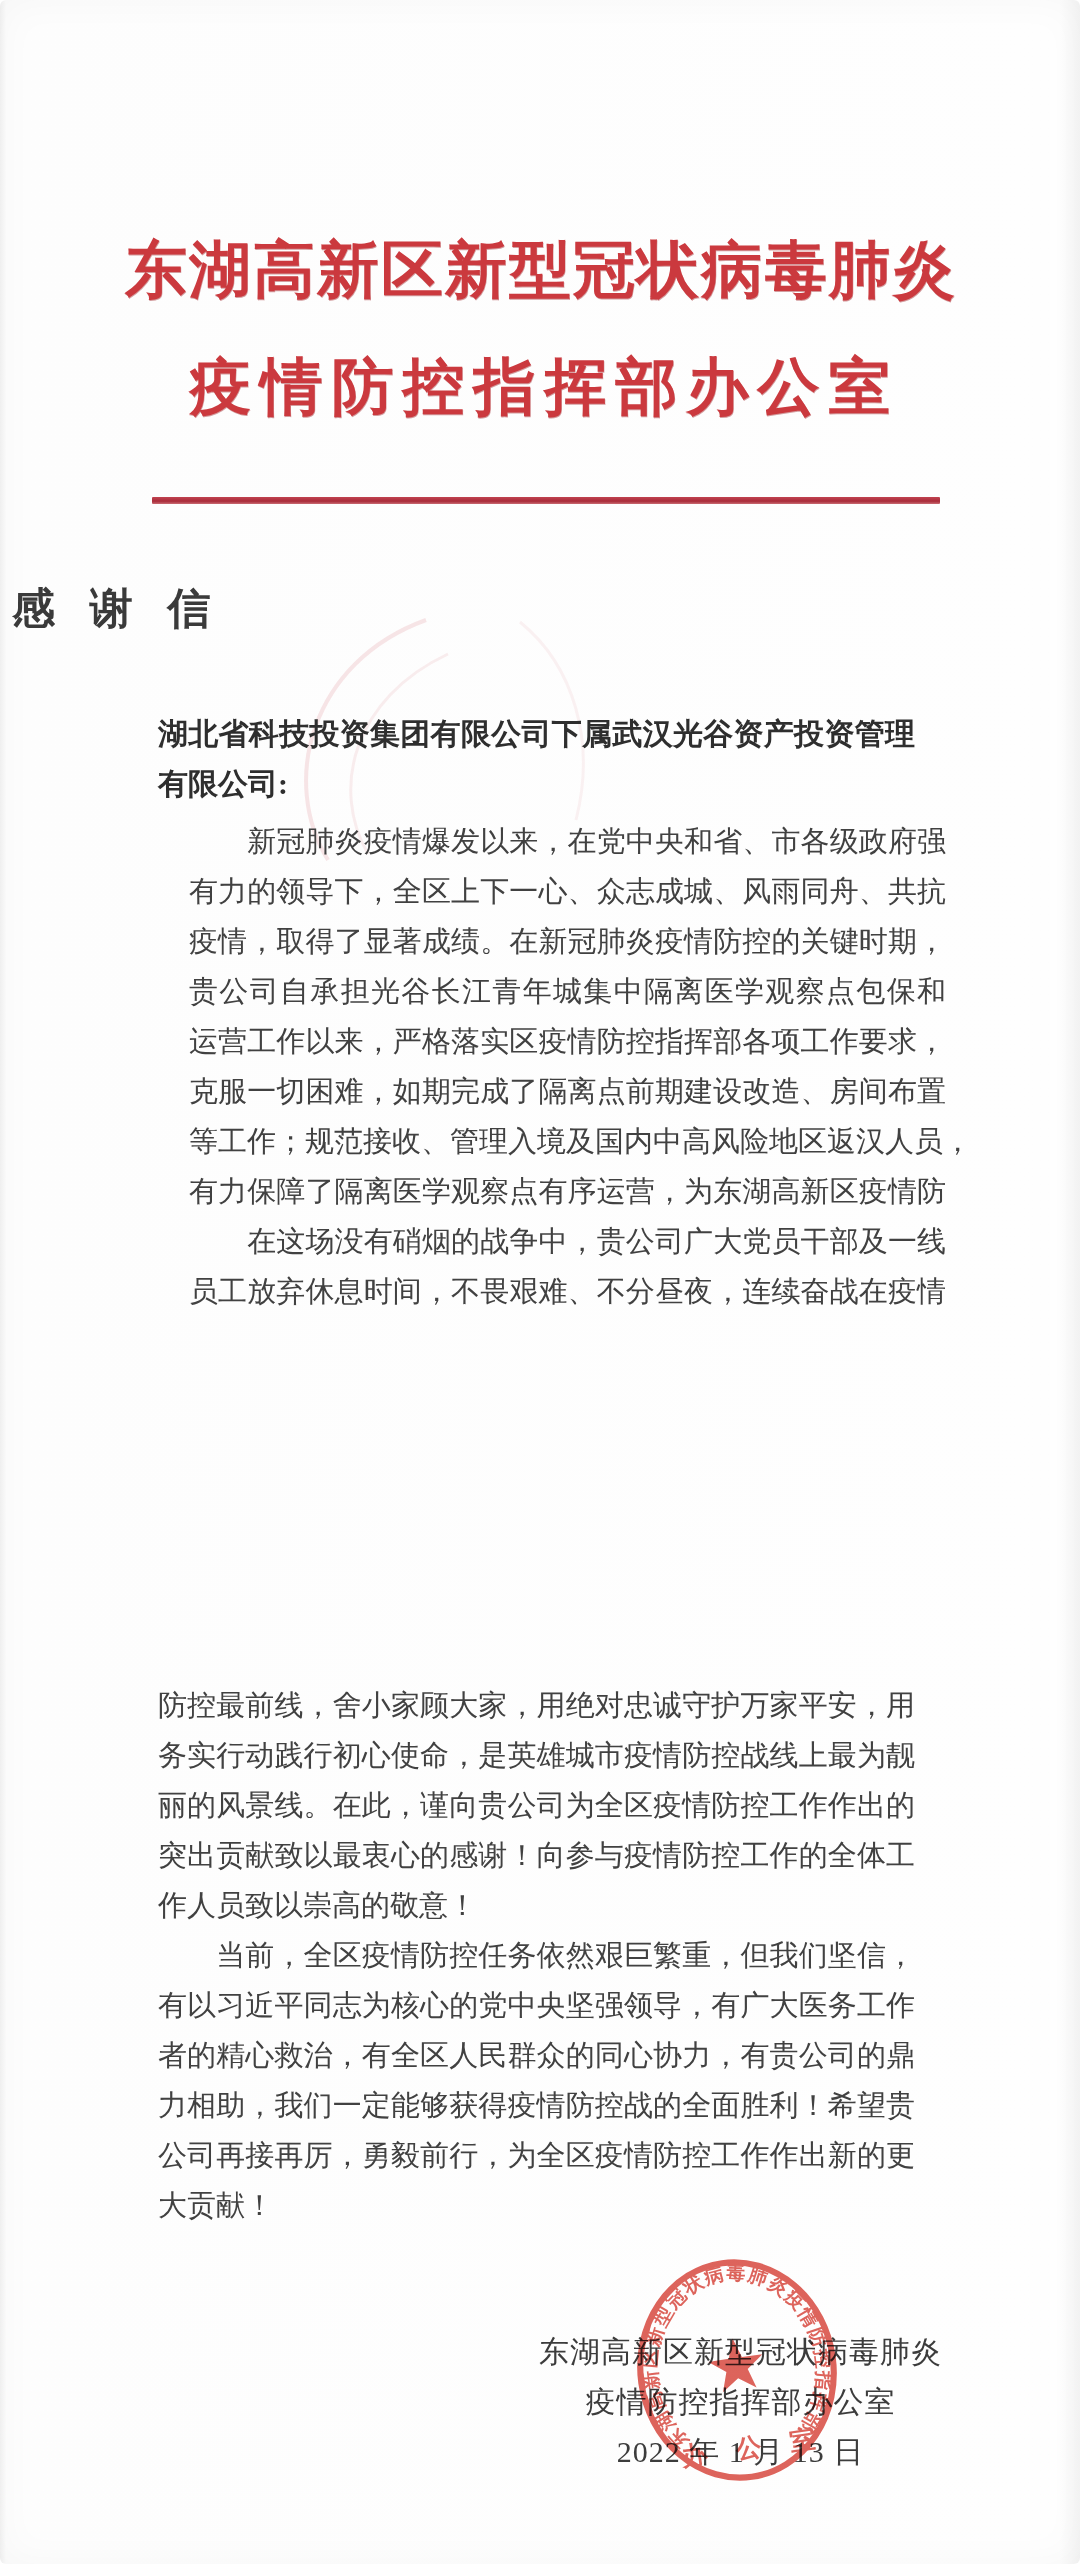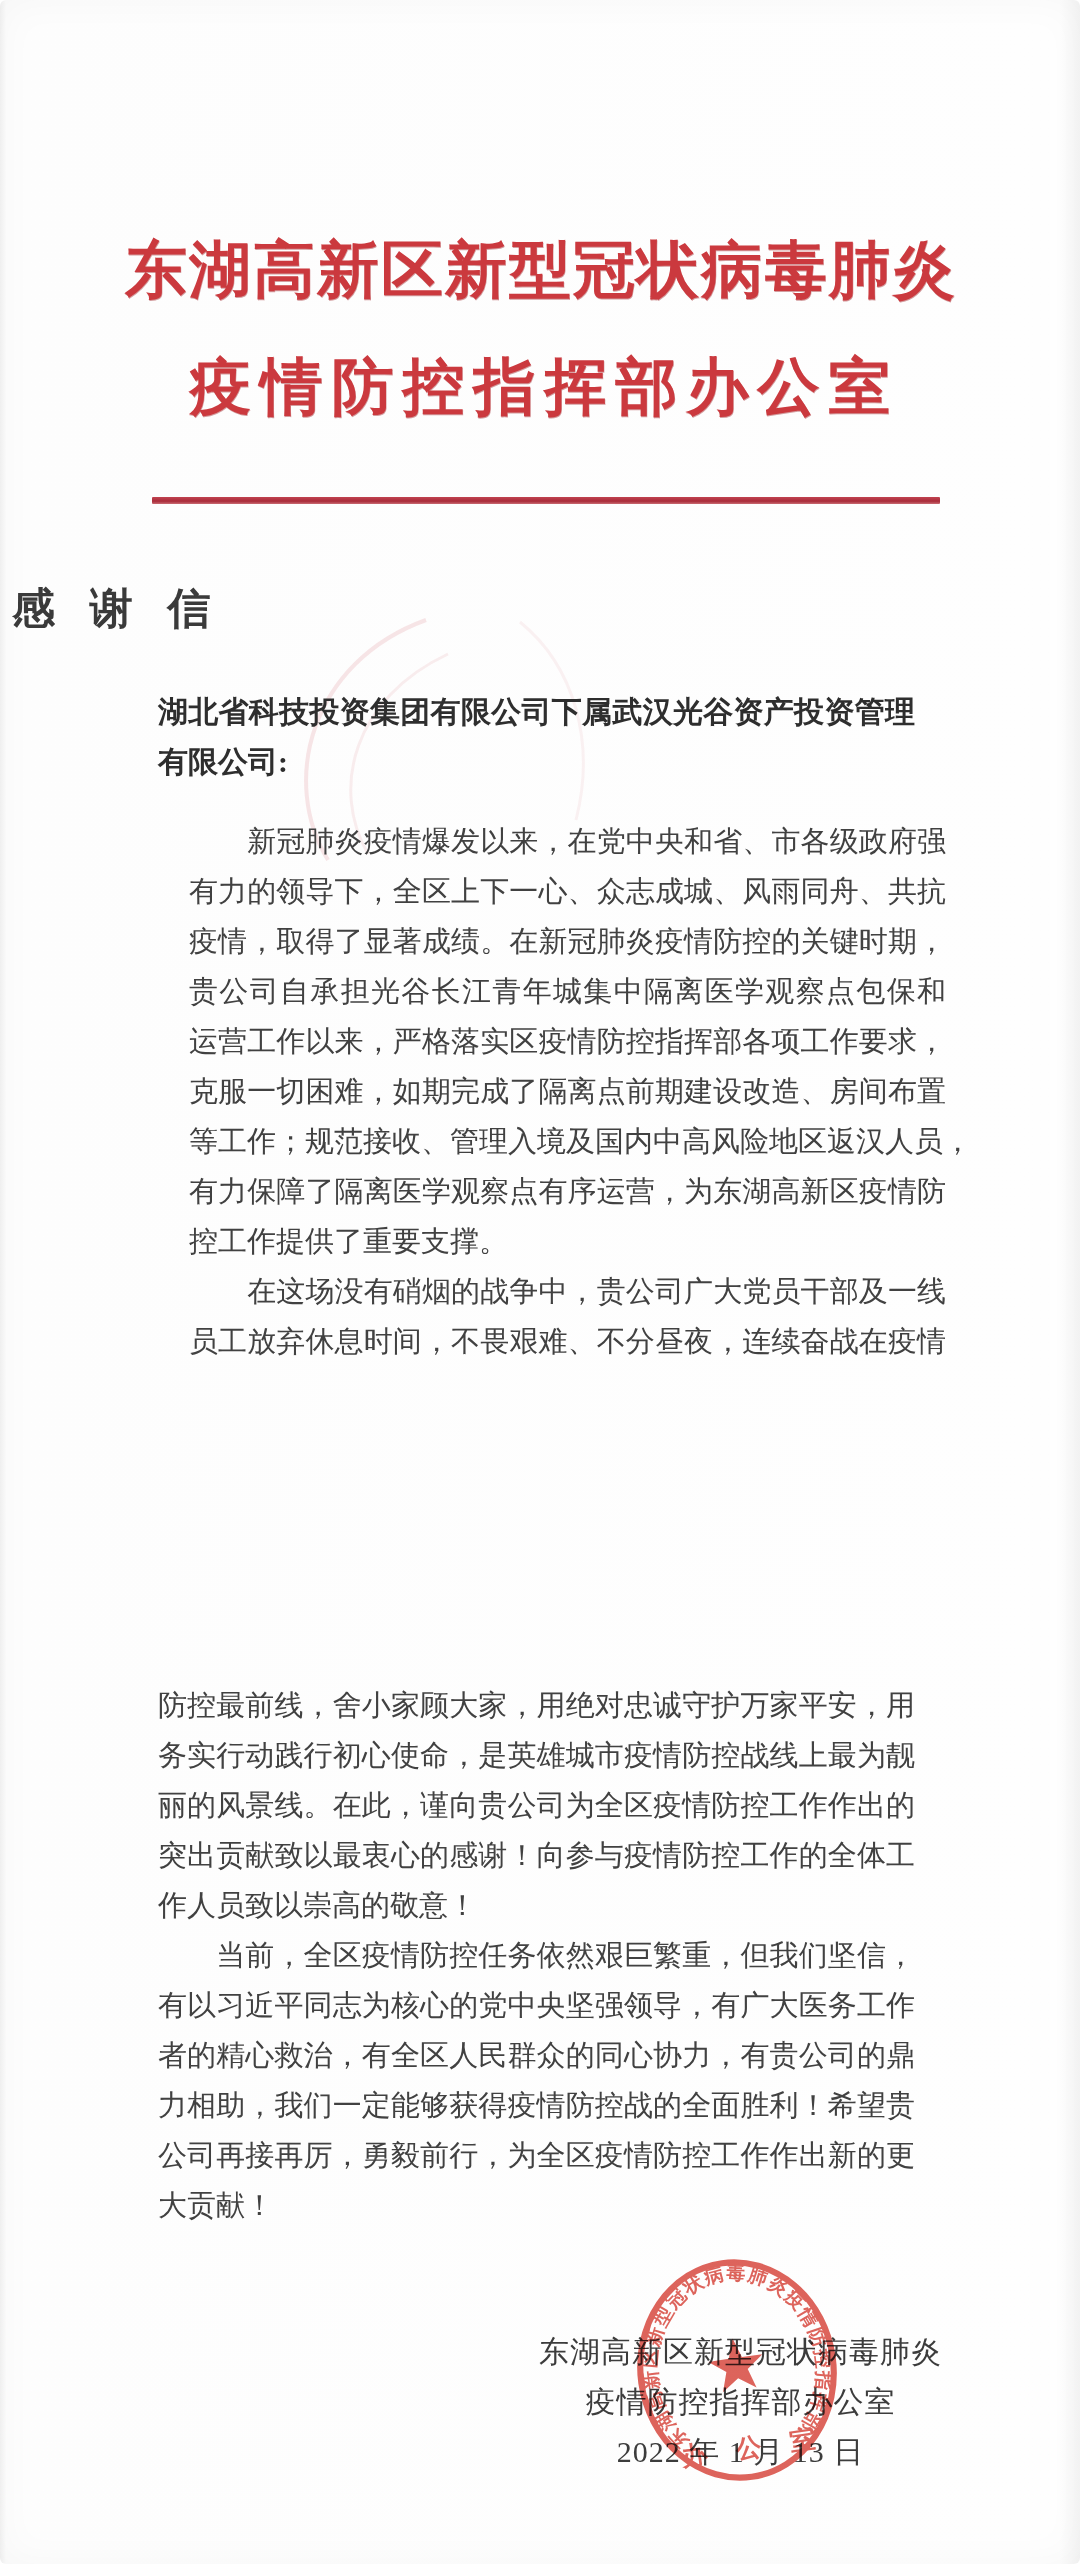--- a/index.html
+++ b/index.html
@@ -52,21 +52,21 @@
     font-weight: bold;
     color: #3a3a3a;
     letter-spacing: 12px;
     text-indent: 12px;
   }
   .textcol {
     position: absolute;
     left: 158px;
     width: 757px;
   }
-  .salutation { top: 688px; }
+  .salutation { top: 710px; }
   .salutation .body-line {
     height: 50px;
     line-height: 48px;
     font-size: 30px;
     font-weight: bold;
     color: #2e2e2e;
   }
   .body-line {
     font-size: 29px;
     color: #414141;
@@ -158,21 +158,20 @@
 
   <div class="block1 textcol">
       <div class="body-line">　　新冠肺炎疫情爆发以来，在党中央和省、市各级政府强</div>
       <div class="body-line">有力的领导下，全区上下一心、众志成城、风雨同舟、共抗</div>
       <div class="body-line">疫情，取得了显著成绩。在新冠肺炎疫情防控的关键时期，</div>
       <div class="body-line">贵公司自承担光谷长江青年城集中隔离医学观察点包保和</div>
       <div class="body-line">运营工作以来，严格落实区疫情防控指挥部各项工作要求，</div>
       <div class="body-line">克服一切困难，如期完成了隔离点前期建设改造、房间布置</div>
       <div class="body-line">等工作；规范接收、管理入境及国内中高风险地区返汉人员，</div>
       <div class="body-line">有力保障了隔离医学观察点有序运营，为东湖高新区疫情防</div>
-      <div class="body-line last">控工作提供了重要支撑。</div>
       <div class="body-line">　　在这场没有硝烟的战争中，贵公司广大党员干部及一线</div>
       <div class="body-line">员工放弃休息时间，不畏艰难、不分昼夜，连续奋战在疫情</div>
     </div>
 
   <div class="block2 textcol">
       <div class="body-line">防控最前线，舍小家顾大家，用绝对忠诚守护万家平安，用</div>
       <div class="body-line">务实行动践行初心使命，是英雄城市疫情防控战线上最为靓</div>
       <div class="body-line">丽的风景线。在此，谨向贵公司为全区疫情防控工作作出的</div>
       <div class="body-line">突出贡献致以最衷心的感谢！向参与疫情防控工作的全体工</div>
       <div class="body-line last">作人员致以崇高的敬意！</div>

